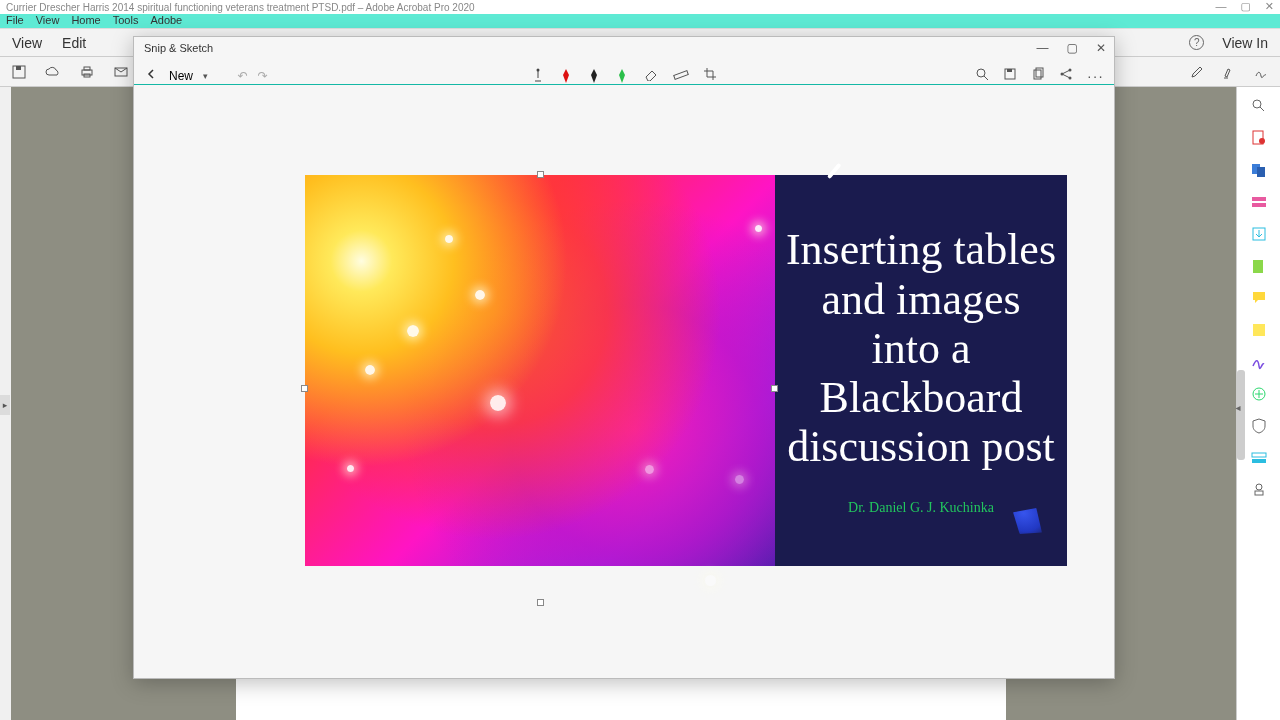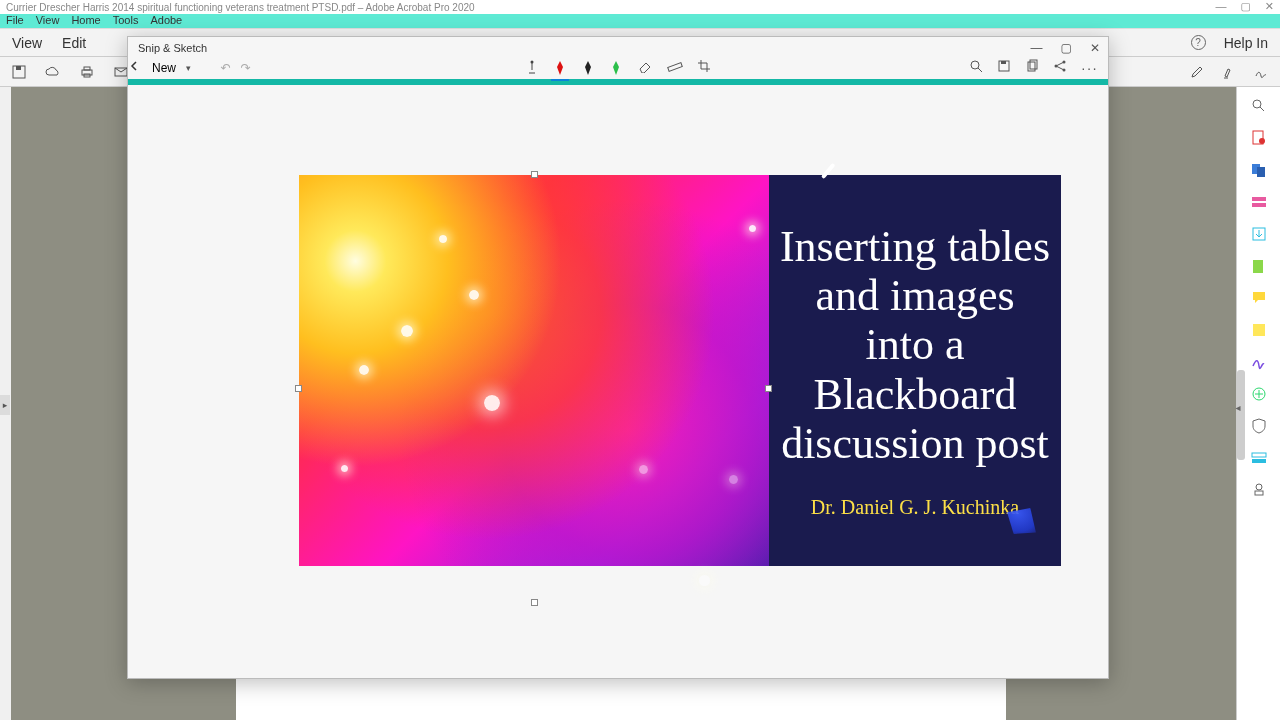--- a/index.html
+++ b/index.html
@@ -144,21 +144,21 @@
     position: absolute;
     right: 38px;
     top: 398px;
     width: 8px; height: 18px;
     color: #666; font-size: 10px;
     display:flex;align-items:center;justify-content:center;
   }
   
   .snip {
     position: absolute;
-    left: 127px;
+    left: 133px;
     top: 36px;
     width: 982px;
     height: 643px;
     background: #f6f6f6;
     border: 1px solid #bbb;
     box-shadow: 0 4px 20px rgba(0,0,0,0.25);
   }
   .snip-title {
     height: 22px;
     display: flex;
@@ -172,24 +172,24 @@
     position: absolute;
     right: 8px;
     display: flex;
     gap: 18px;
     color: #555;
     font-size: 12px;
   }
   .snip-toolbar {
     height: 26px;
     display: flex;
-    align-items: flex-start;
-    position: relative;
-    padding: 0 0;
-    border-bottom: 6px solid #14b8a6;
+    align-items: flex-end;
+    position: relative;
+    padding: 0 11px;
+    border-bottom: 1px solid #14b8a6;
   }
   .snip-left {
     display: flex; align-items: center; gap: 10px;
     font-size: 12px;
   }
   .snip-center {
     position: absolute;
     left: 50%; transform: translateX(-50%);
     display: flex; gap: 14px; align-items: center;
   }
@@ -245,22 +245,22 @@
   .slide-heading {
     font-family: Georgia, 'Times New Roman', serif;
     font-size: 44px;
     line-height: 1.12;
     text-align: center;
     font-weight: normal;
   }
   .slide-author {
     margin-top: 28px;
     font-family: Georgia, serif;
-    font-size: 20px;
-    color: #fde047;
+    font-size: 14px;
+    color: #22c55e;
   }
   .slide-deco {
     position:absolute; right:22px; bottom:30px;
     width:34px; height:30px;
     background: radial-gradient(ellipse at 30% 30%, #3a5bff 0%, #223bd0 60%, #1a1b4e 100%);
     transform: rotate(20deg);
     clip-path: polygon(0% 40%, 60% 0%, 100% 70%, 40% 100%);
     opacity:0.9;
   }
   .cursor-anno {
@@ -296,21 +296,21 @@
   <span>Home</span>
   <span>Tools</span>
   <span>Adobe</span>
 </div>
 
 <div class="tabbar">
   <span>View</span>
   <span>Edit</span>
   <div class="right">
     <span class="help-circle">?</span>
-    <span>Help In</span>
+    <span>View In</span>
   </div>
 </div>
 
 <div class="toolbar">
   <span class="ticon">
       <svg width="16" height="16" viewBox="0 0 16 16">
         <rect x="2" y="2" width="12" height="12" fill="none" stroke="#555"></rect>
         <rect x="5" y="2" width="5" height="4" fill="#555"></rect>
       </svg>
     </span>

